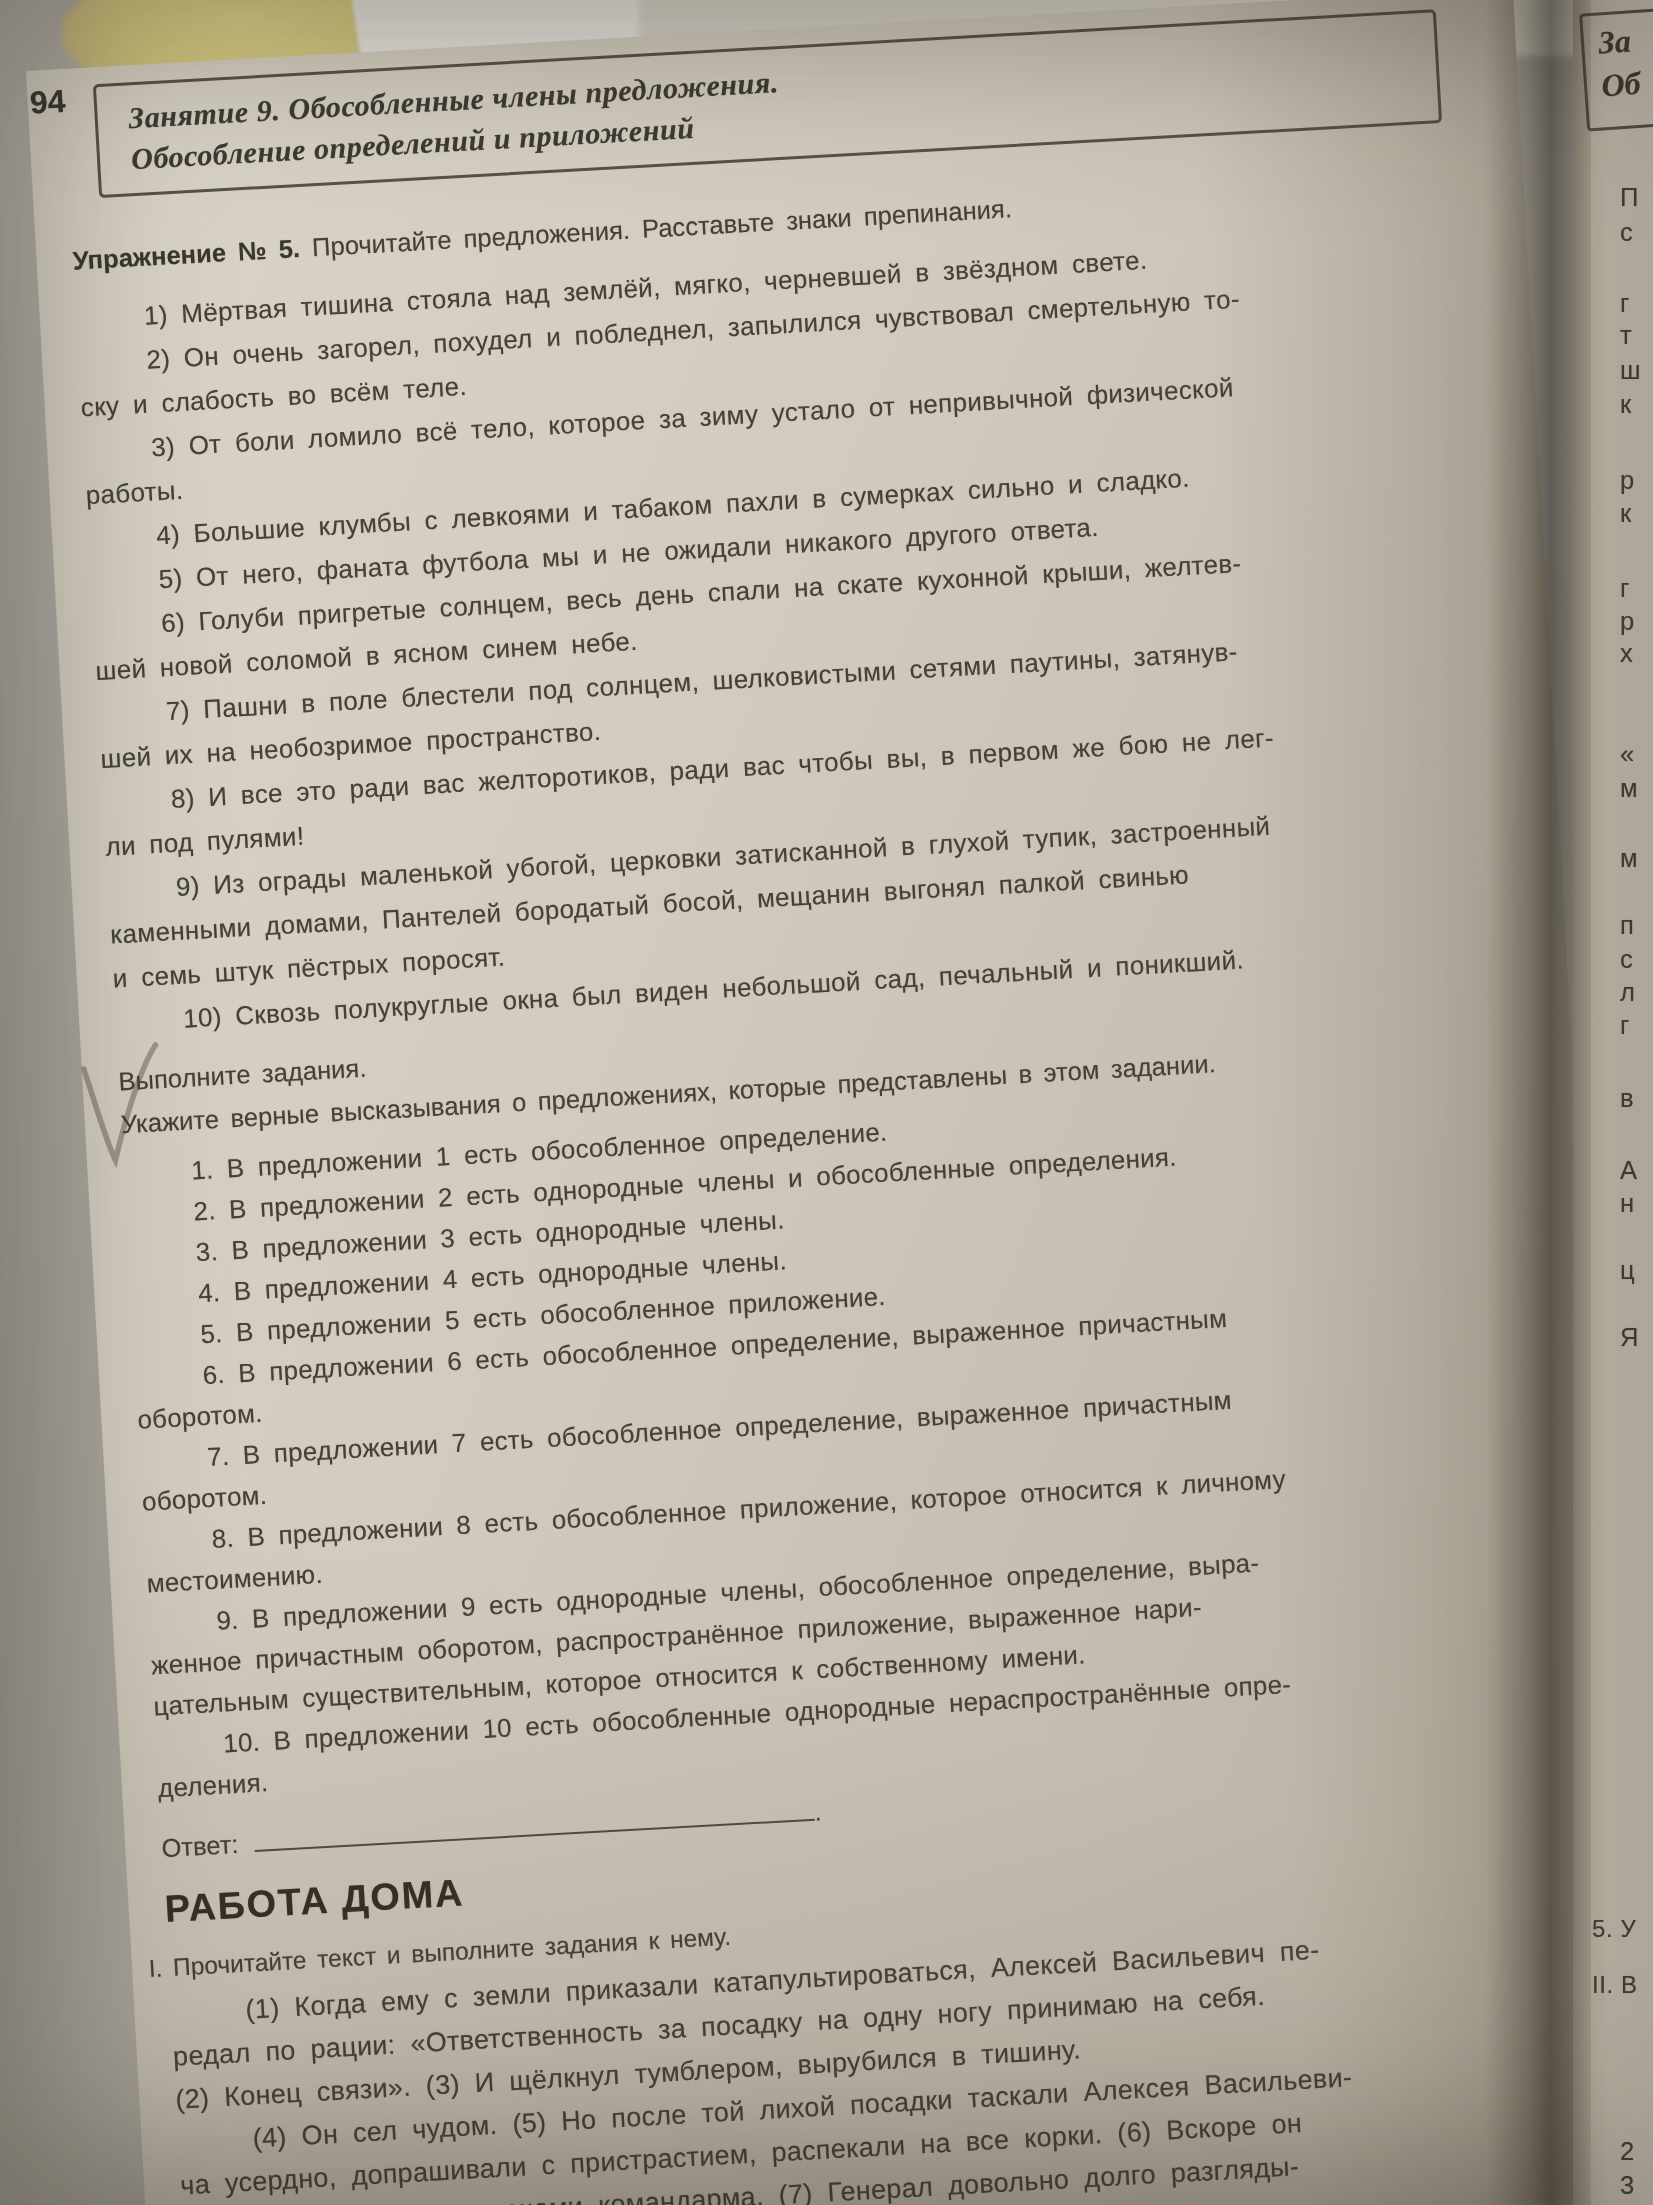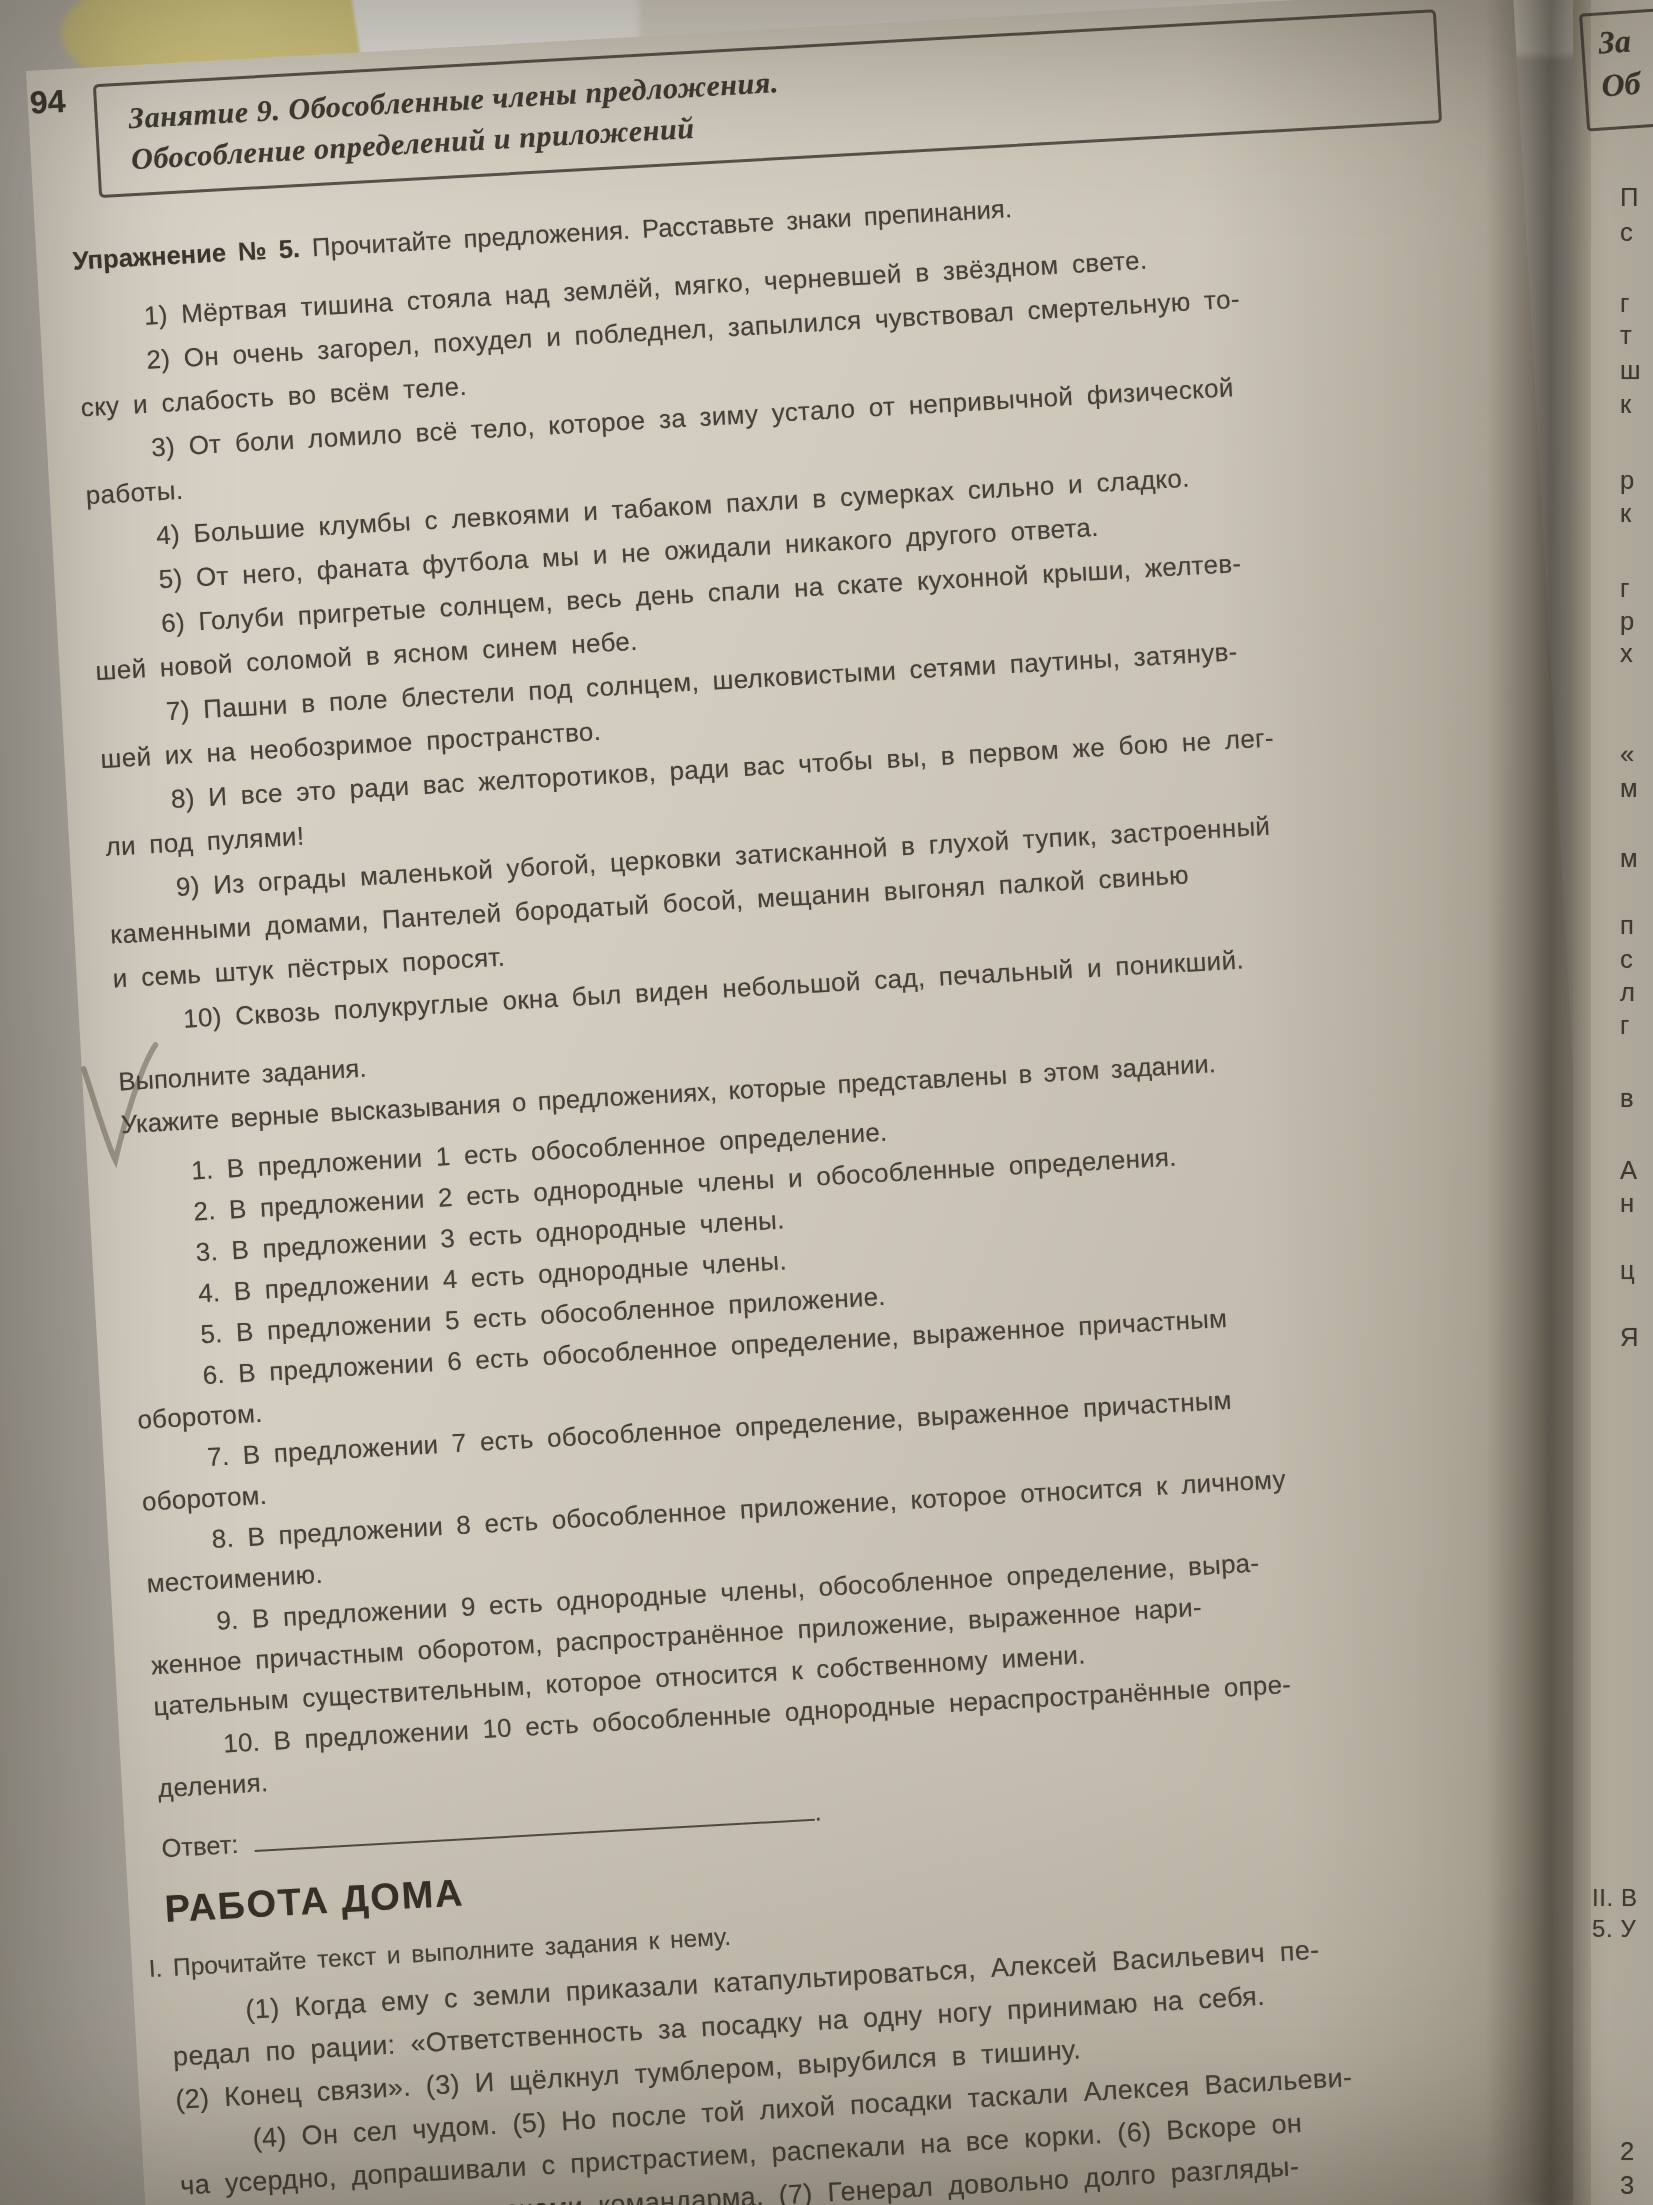--- a/index.html
+++ b/index.html
@@ -163,21 +163,21 @@
     <span class="frag" style="top:844px">м</span>
     <span class="frag" style="top:911px">п</span>
     <span class="frag" style="top:945px">с</span>
     <span class="frag" style="top:978px">л</span>
     <span class="frag" style="top:1011px">г</span>
     <span class="frag" style="top:1084px">в</span>
     <span class="frag" style="top:1156px">А</span>
     <span class="frag" style="top:1189px">н</span>
     <span class="frag" style="top:1256px">ц</span>
     <span class="frag" style="top:1323px">Я</span>
-    <span class="frag small" style="top:1884px">II. В</span>
+    <span class="frag small" style="top:1971px">II. В</span>
     <span class="frag small" style="top:1915px">5. У</span>
     <span class="frag" style="top:2137px">2</span>
     <span class="frag" style="top:2171px">3</span>
   </div>
 
   <div class="abs" id="book-gutter"></div>
   <div class="abs" id="vignette"></div>
 </div>
 
 

